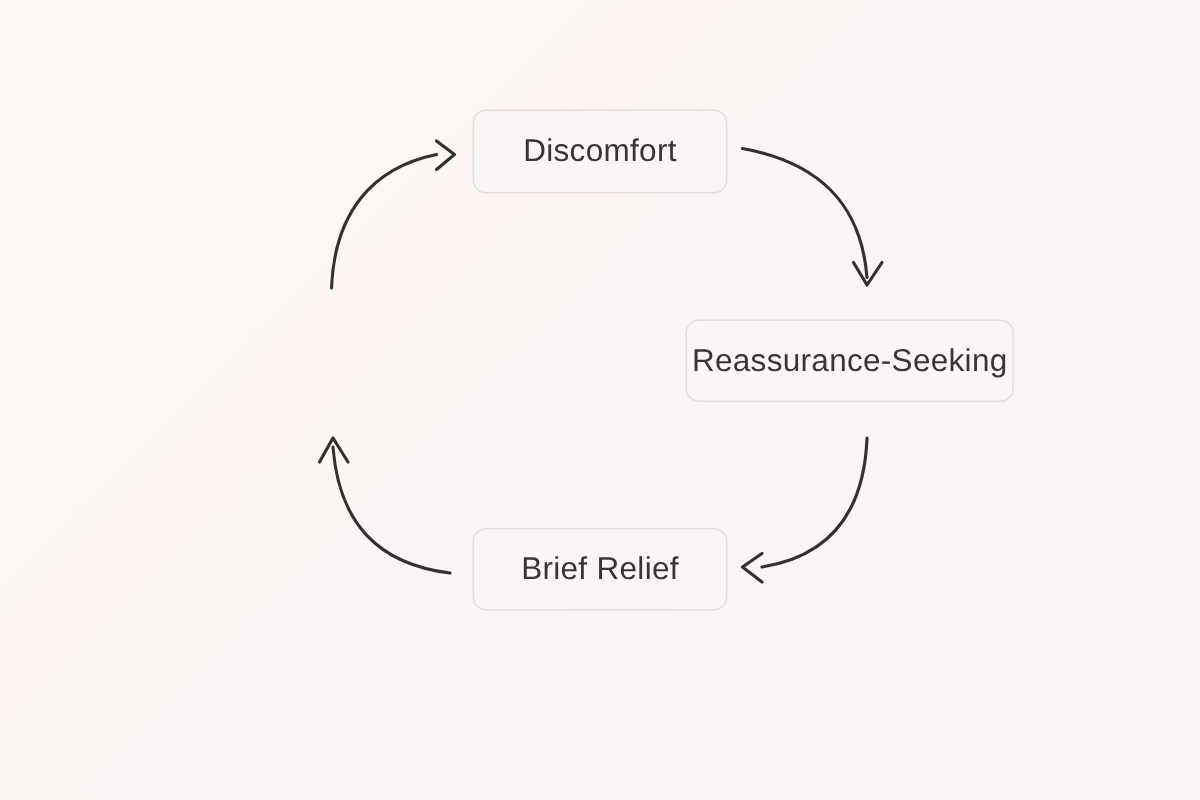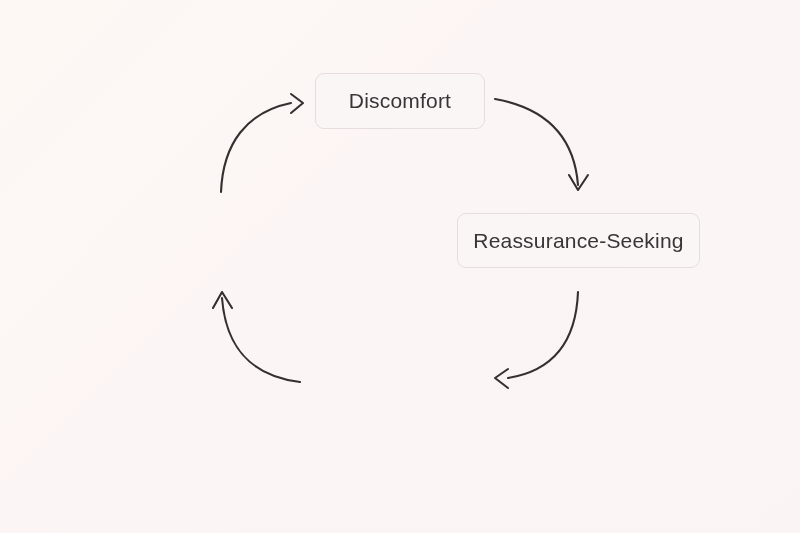--- a/index.html
+++ b/index.html
@@ -36,21 +36,21 @@
   }
   #node-discomfort {
     left: 315px;
     top: 73px;
     width: 170px;
     height: 56px;
   }
   #node-reassurance {
     left: 457px;
     top: 213px;
-    width: 243px;
+    width: 219px;
     height: 55px;
   }
   #node-relief {
     left: 315px;
     top: 352px;
     width: 170px;
     height: 55px;
   }
   #node-returns {
     left: 108px;
@@ -105,15 +105,18 @@
   </svg>
 
   <div class="node" id="node-discomfort">
     <span>Discomfort</span>
   </div>
 
   <div class="node" id="node-reassurance">
     <span>Reassurance-Seeking</span>
   </div>
 
+  <div class="node" id="node-relief">
+    <span>Brief Relief</span>
+  </div>
 
 
 </div>
 
 </body></html>

